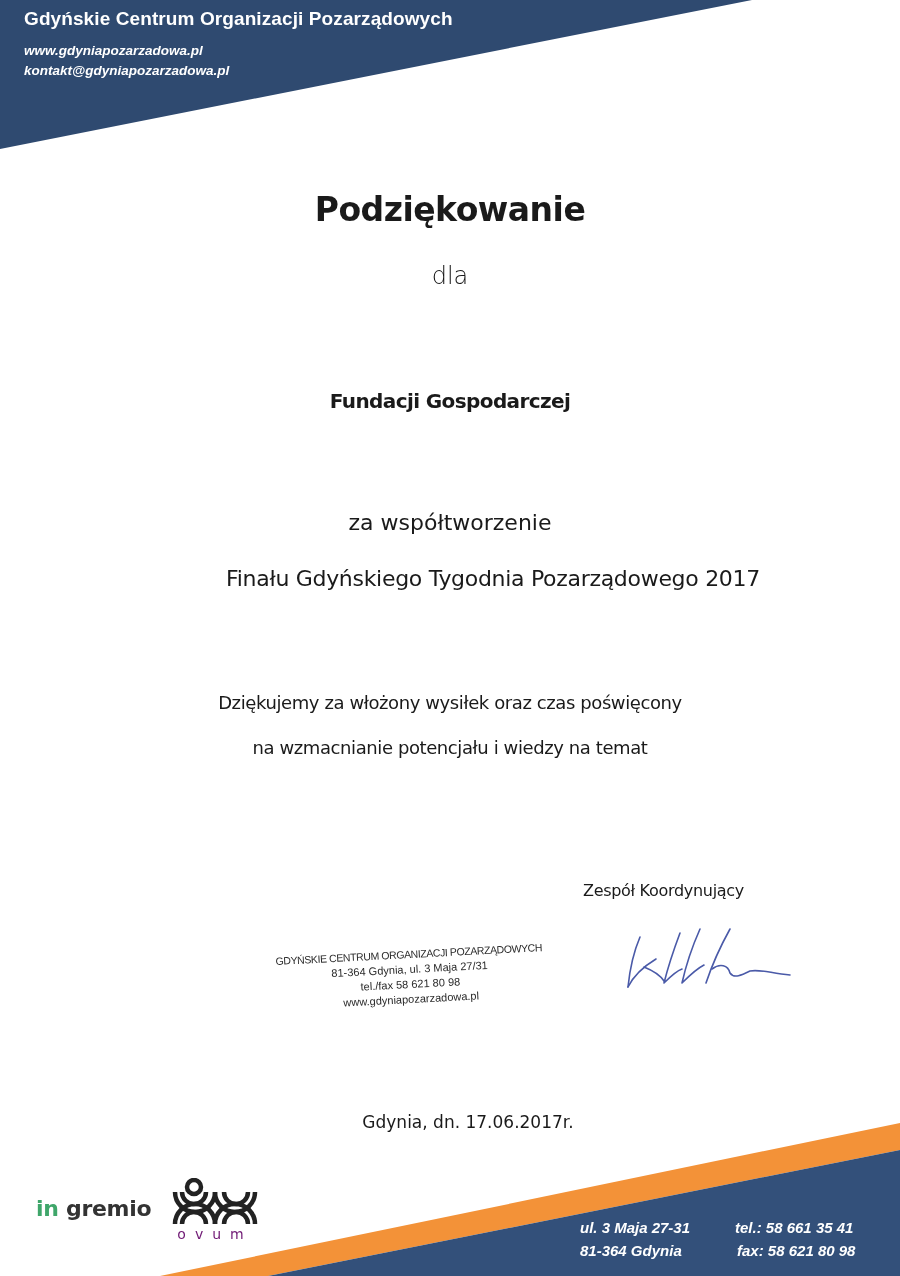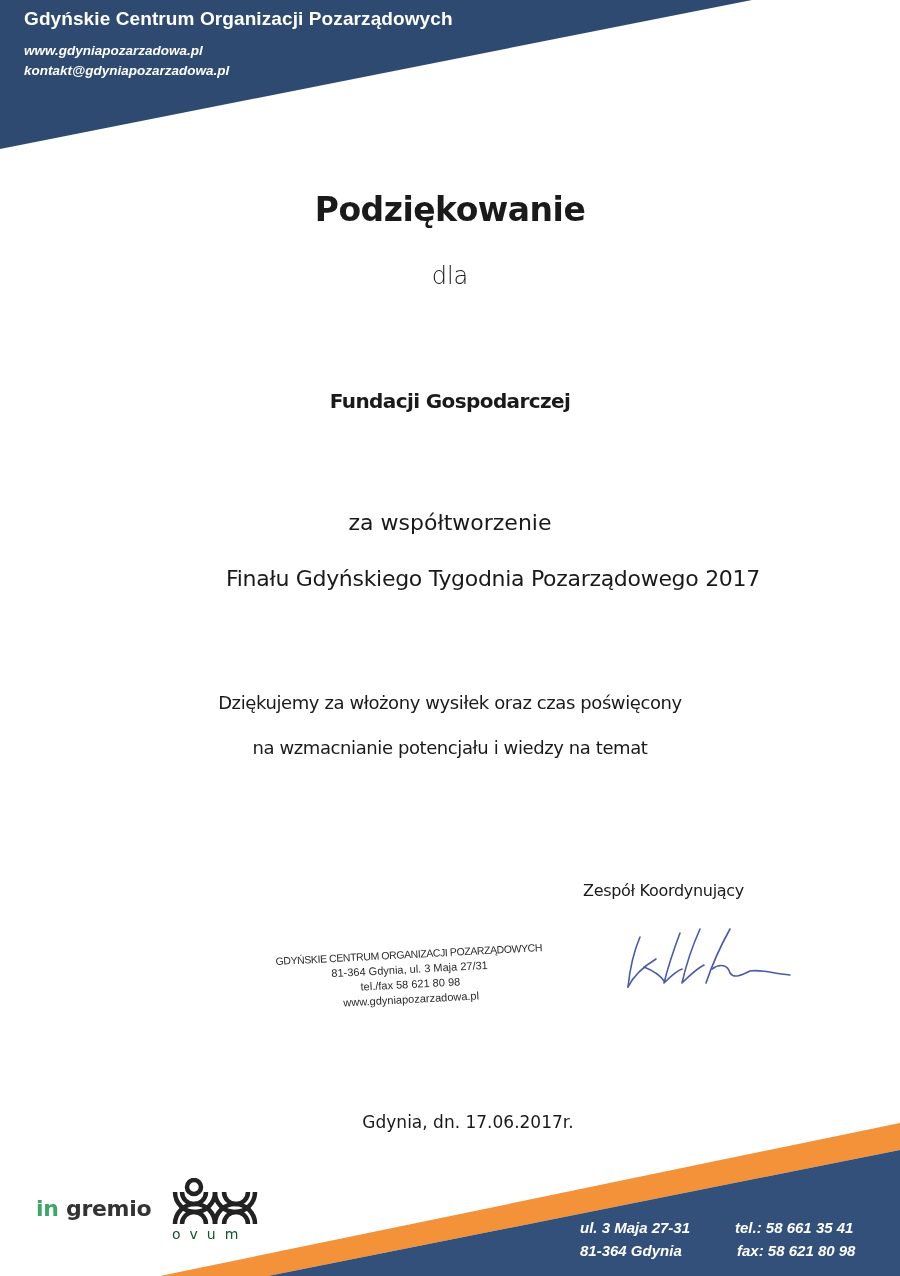--- a/index.html
+++ b/index.html
@@ -33,21 +33,21 @@
     font-size: 11px; line-height: 15px; color: #2a2a2a;
     transform: rotate(-3deg); transform-origin: center;
   }
   .stamp .s-name { font-size: 10.5px; letter-spacing: -0.4px; }
 
   .date { position: absolute; left: 0; width: 936px; top: 1112px; text-align: center; font-size: 17px; font-family: "DejaVu Sans", sans-serif; }
 
   .ingremio { position: absolute; left: 36px; top: 1196px; font-size: 22px; font-weight: bold; font-family: "DejaVu Sans", sans-serif; color: #333333; letter-spacing: -0.3px; }
   .ingremio .in { color: #3fa66a; }
   .ovum-logo { position: absolute; left: 172px; top: 1178px; width: 86px; height: 48px; }
-  .ovum-text { position: absolute; left: 172px; top: 1226px; width: 86px; font-size: 14px; letter-spacing: 9px; color: #14532d; font-family: "DejaVu Sans", sans-serif; }
+  .ovum-text { position: absolute; left: 172px; top: 1226px; width: 86px; text-align: center; font-size: 14px; letter-spacing: 9px; color: #701a75; font-family: "DejaVu Sans", sans-serif; }
 
   .ftr { position: absolute; color: #ffffff; font-size: 15px; font-weight: bold; font-style: italic; white-space: nowrap; }
   .f1 { left: 580px; top: 1219px; }
   .f2 { left: 580px; top: 1242px; }
   .f3 { left: 735px; top: 1219px; }
   .f4 { left: 737px; top: 1242px; }
 </style>
 </head>
 <body>
 

